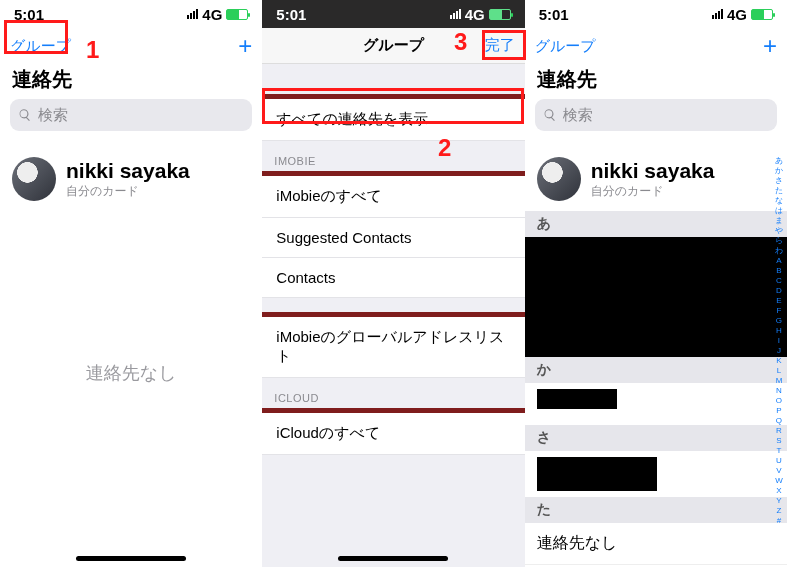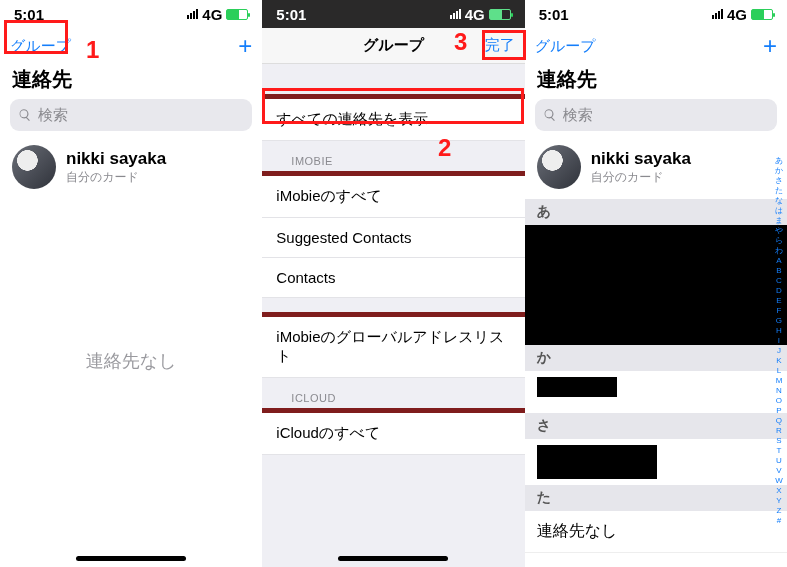--- a/index.html
+++ b/index.html
@@ -49,46 +49,46 @@
   }
   .pane-2 .nav { background:#f7f7f7; border-bottom:1px solid #ddd; }
   .nav .left, .nav .right { color:#147efb; min-width:40px; }
   .nav .right { text-align:right; }
   .nav .center { font-weight:600; }
   .plus { font-size:24px; font-weight:300; color:#147efb; line-height:1; }
   .title {
     font-size: 20px; font-weight:800; padding: 2px 12px 6px;
   }
   .search {
-    margin: 0 10px 8px; height:32px; border-radius:9px; background:#e8e8ed;
+    margin: 0 10px 20px; height:32px; border-radius:9px; background:#e8e8ed;
     display:flex; align-items:center; gap:6px; padding:0 8px; color:#8a8a8f;
     font-size:15px;
   }
   .search svg { width:14px; height:14px; fill:#8a8a8f; }
   .mecard {
     display:flex; align-items:center; gap:10px; padding: 6px 12px 10px;
   }
   .avatar {
     width:44px; height:44px; border-radius:50%; background:
       radial-gradient(circle at 35% 35%, #eee 0 25%, transparent 26%),
       linear-gradient(135deg,#6b6f78,#2f323a);
   }
-  .mecard .t1 { font-size:17px; font-weight:600; }
+  .mecard .t1 { font-size:21px; font-weight:600; }
   .mecard .t2 { font-size:12px; color:#8a8a8f; }
   .empty { text-align:center; color:#9a9a9f; font-size:18px; margin-top:150px; }
   .home-ind { position:absolute; bottom:6px; left:50%; transform:translateX(-50%); width:110px; height:5px; border-radius:3px; background:#000; }
   .pane-2 .home-ind { background:#000; }
   
   .cell {
     background:#fff; padding:11px 14px; font-size:15px;
     border-bottom:1px solid #e3e3e7;
   }
   .cell.top { border-top:5px solid #7f1d1d; }
   .ghead {
-    font-size:11px; letter-spacing:0.5px; color:#8a8a8f; padding:14px 29px 4px; text-transform:uppercase;
+    font-size:11px; letter-spacing:0.5px; color:#8a8a8f; padding:14px 12px 4px; text-transform:uppercase;
   }
   .spacer8 { height:8px; }
   
   .section-head {
     background:#e6e6eb; color:#555; font-size:14px; font-weight:600;
     padding:4px 12px;
   }
   .row { padding:10px 12px; font-size:16px; border-bottom:1px solid #eee; }
   .redact { background:#000; height:44px; }
   .redact.sm { height:20px; margin:6px 12px; width:80px; }

